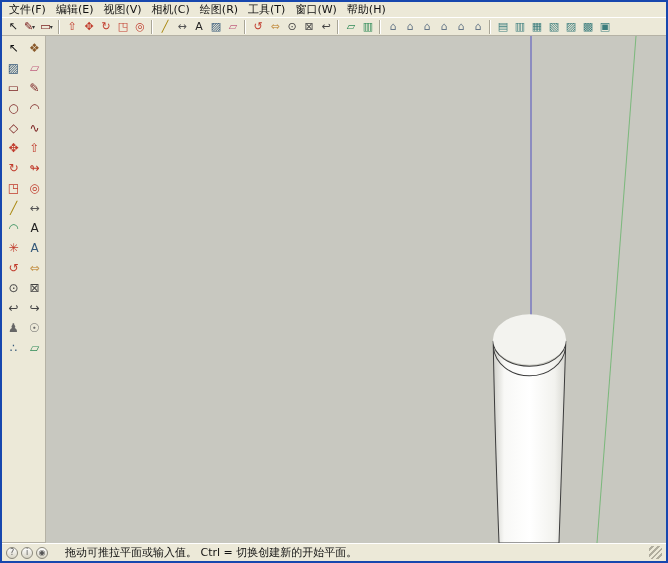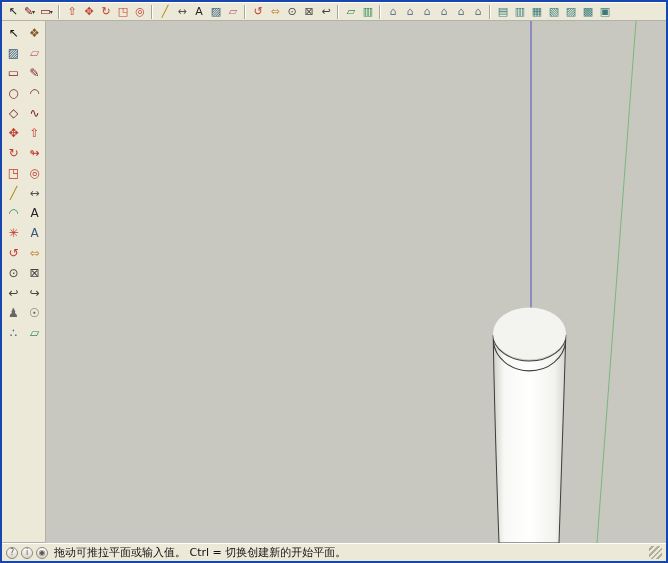--- a/index.html
+++ b/index.html
@@ -44,30 +44,49 @@
   .canvas { flex:1 1 auto; position:relative; background:#c8c8c0; }
   .canvas svg { display:block; width:100%; height:100%; }
 
   
   .statusbar { height:18px; flex:0 0 18px; display:flex; align-items:center; gap:3px;
                padding:0 4px; background:#ece9d8; border-top:1px solid #fff;
                box-shadow:0 -1px 0 #b5b2a5; font-size:11px; color:#111; }
   .status-icon { width:12px; height:12px; border-radius:50%; border:1px solid #8a887c;
                  background:linear-gradient(#ffffff,#d8d5c6); font-size:8px; color:#555;
                  display:flex; align-items:center; justify-content:center; flex:0 0 12px; }
-  .hint { margin-left:3px; white-space:nowrap; }
+  .hint { margin-left:14px; white-space:nowrap; }
   .resize-grip { margin-left:auto; width:13px; height:13px;
                  background:repeating-linear-gradient(135deg,transparent 0 2px,#b0ad9e 2px 4px); }
 </style>
 </head>
 <body>
 
 <div class="window">
 
 
+  <div class="menubar">
+
+      <div class="menu-item">文件(F)</div>
+
+      <div class="menu-item">编辑(E)</div>
+
+      <div class="menu-item">视图(V)</div>
+
+      <div class="menu-item">相机(C)</div>
+
+      <div class="menu-item">绘图(R)</div>
+
+      <div class="menu-item">工具(T)</div>
+
+      <div class="menu-item">窗口(W)</div>
+
+      <div class="menu-item">帮助(H)</div>
+
+  </div>
 
   <div class="toolbar">
 
       <div class="tool icon">
         <span class="glyph" style="color: rgb(26, 26, 26);">↖</span>
         <span class="dd"></span>
       </div>
 
       <div class="tool icon">
         <span class="glyph" style="color: rgb(122, 32, 32);">✎</span>

